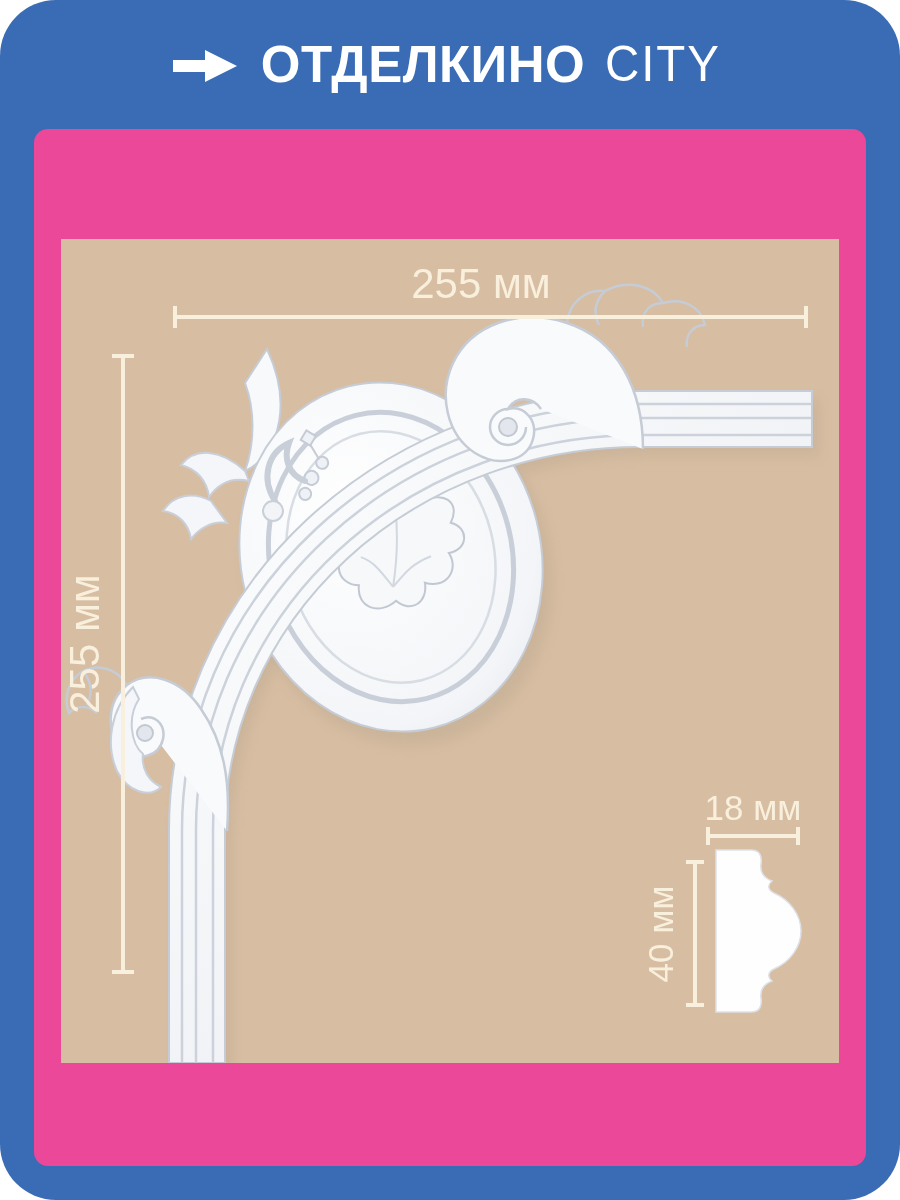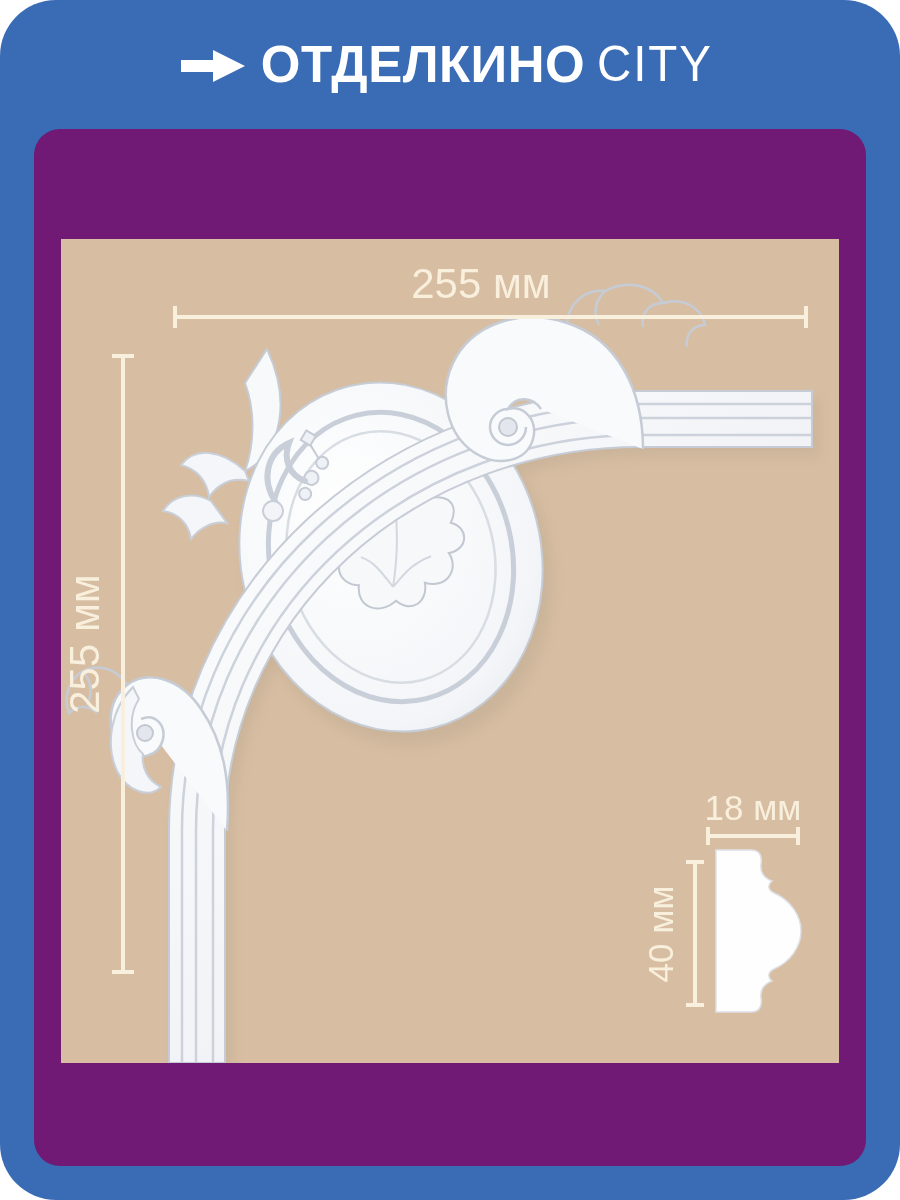--- a/index.html
+++ b/index.html
@@ -1,22 +1,22 @@
 <!DOCTYPE html>
 <html style="--frame-blue: #3a6cb5; --photo-beige: #d7bda2; --annotation-cream: #f8efdc; --card-white: #ffffff; --molding-white: #fbfcfd; --molding-shadow: #c7cdd7; --cast-shadow: #b9a88e;"><head>
 <meta charset="utf-8">
 <style>
   html,body{margin:0;padding:0;background:#ffffff;font-family:"Liberation Sans",sans-serif;}
   .canvas{position:relative;width:900px;height:1200px;margin:0 auto;background:#ffffff;overflow:hidden;}
   .frame{position:absolute;inset:0;background:var(--frame-blue,#3a6cb5);border-radius:56px;}
-  .logo{position:absolute;top:0;left:0;right:0;height:128px;display:flex;align-items:center;justify-content:center;gap:12px;color:#ffffff;}
+  .logo{position:absolute;top:0;left:0;right:0;height:128px;display:flex;align-items:center;justify-content:center;gap:20px;color:#ffffff;}
   .arrow-wrap{display:flex;align-items:center;margin-top:4px;}
   .brand-bold{font-weight:bold;font-size:51px;letter-spacing:0.5px;}
   .brand-light{font-weight:normal;font-size:50px;letter-spacing:2px;transform:scaleX(0.95);transform-origin:left center;}
-  .card{position:absolute;left:34px;right:34px;top:129px;bottom:34px;background:#701a75;border-radius:26px;}
+  .card{position:absolute;left:34px;right:34px;top:129px;bottom:34px;background:#ec4899;border-radius:14px;}
   .photo{position:absolute;left:27px;top:110px;width:778px;height:824px;background:var(--photo-beige,#d7bda2);}
   .photo svg{position:absolute;inset:0;display:block;}
   .dim-text{font-size:42px;fill:var(--annotation-cream,#f8efdc);}
   .dim-text-sm{font-size:35px;fill:var(--annotation-cream,#f8efdc);}
   .dim-line{stroke:var(--annotation-cream,#f8efdc);stroke-width:4;fill:none;}
 </style>
 </head>
 <body>
 
 <div class="canvas">

